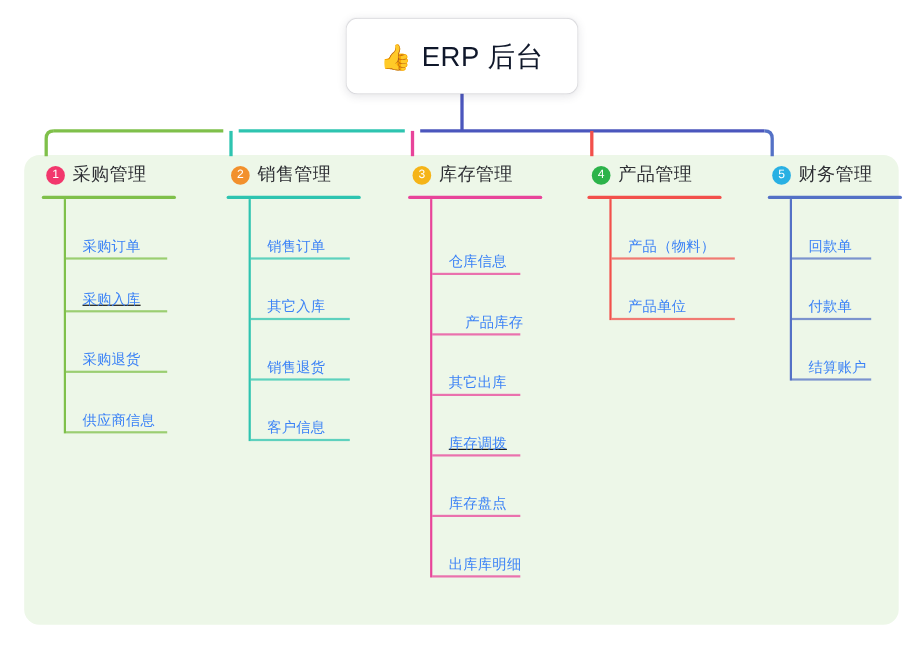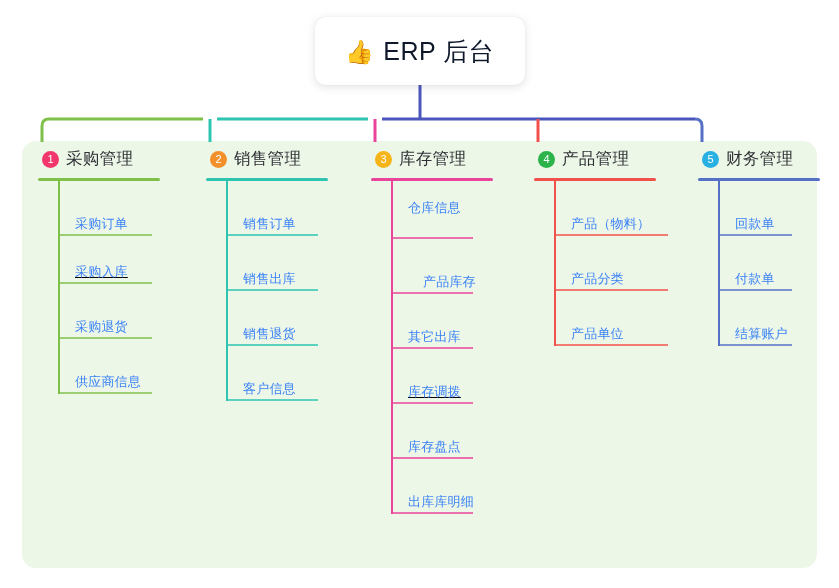--- a/index.html
+++ b/index.html
@@ -209,42 +209,42 @@
           <span class="col-title">销售管理</span>
         </div>
         <div class="col-rule" style="background: rgb(46, 196, 176); width: 122px;"></div>
         <div class="items">
           <div class="spine" style="background: rgb(46, 196, 176);"></div>
           <div class="item" style="height: 55px;">
             <span class="item-label">销售订单</span>
             <div class="item-rule" style="background: rgb(46, 196, 176); opacity: 0.75; width: 90px;"></div>
           </div>
           <div class="item" style="height: 55px;">
-            <span class="item-label">销售出库</span>
+            <span class="item-label">其它入库</span>
             <div class="item-rule" style="background: rgb(46, 196, 176); opacity: 0.75; width: 90px;"></div>
           </div>
           <div class="item" style="height: 55px;">
             <span class="item-label">销售退货</span>
             <div class="item-rule" style="background: rgb(46, 196, 176); opacity: 0.75; width: 90px;"></div>
           </div>
           <div class="item" style="height: 55px; text-align: right;">
             <span class="item-label">客户信息</span>
             <div class="item-rule" style="background: rgb(46, 196, 176); opacity: 0.75; width: 90px;"></div>
           </div>
         </div>
       </div>
       <div class="column" style="left: 371px;">
         <div class="col-head">
           <span class="badge" style="background: rgb(245, 180, 24);">3</span>
           <span class="col-title">库存管理</span>
         </div>
         <div class="col-rule" style="background: rgb(232, 68, 154); width: 122px;"></div>
         <div class="items">
           <div class="spine" style="background: rgb(232, 68, 154);"></div>
-          <div class="item" style="height: 58px; align-items: center;">
+          <div class="item" style="height: 69px;">
             <span class="item-label">仓库信息</span>
             <div class="item-rule" style="background: rgb(232, 68, 154); opacity: 0.75; width: 80px;"></div>
           </div>
           <div class="item" style="height: 55px; padding-left: 32px;">
             <span class="item-label">产品库存</span>
             <div class="item-rule" style="background: rgb(232, 68, 154); opacity: 0.75; width: 80px;"></div>
           </div>
           <div class="item" style="height: 55px;">
             <span class="item-label">其它出库</span>
             <div class="item-rule" style="background: rgb(232, 68, 154); opacity: 0.75; width: 80px;"></div>
@@ -269,24 +269,20 @@
           <span class="col-title">产品管理</span>
         </div>
         <div class="col-rule" style="background: rgb(242, 80, 75); width: 122px;"></div>
         <div class="items">
           <div class="spine" style="background: rgb(242, 80, 75);"></div>
           <div class="item" style="height: 55px;">
             <span class="item-label">产品（物料）</span>
             <div class="item-rule" style="background: rgb(242, 80, 75); opacity: 0.75; width: 112px;"></div>
           </div>
           <div class="item" style="height: 55px;">
-            <span class="item-label">产品分类</span>
-            <div class="item-rule" style="background: rgb(242, 80, 75); opacity: 0.75; width: 112px;"></div>
-          </div>
-          <div class="item" style="height: 55px;">
             <span class="item-label">产品单位</span>
             <div class="item-rule" style="background: rgb(242, 80, 75); opacity: 0.75; width: 112px;"></div>
           </div>
         </div>
       </div>
       <div class="column" style="left: 698px;">
         <div class="col-head">
           <span class="badge" style="background: rgb(41, 176, 227);">5</span>
           <span class="col-title">财务管理</span>
         </div>

